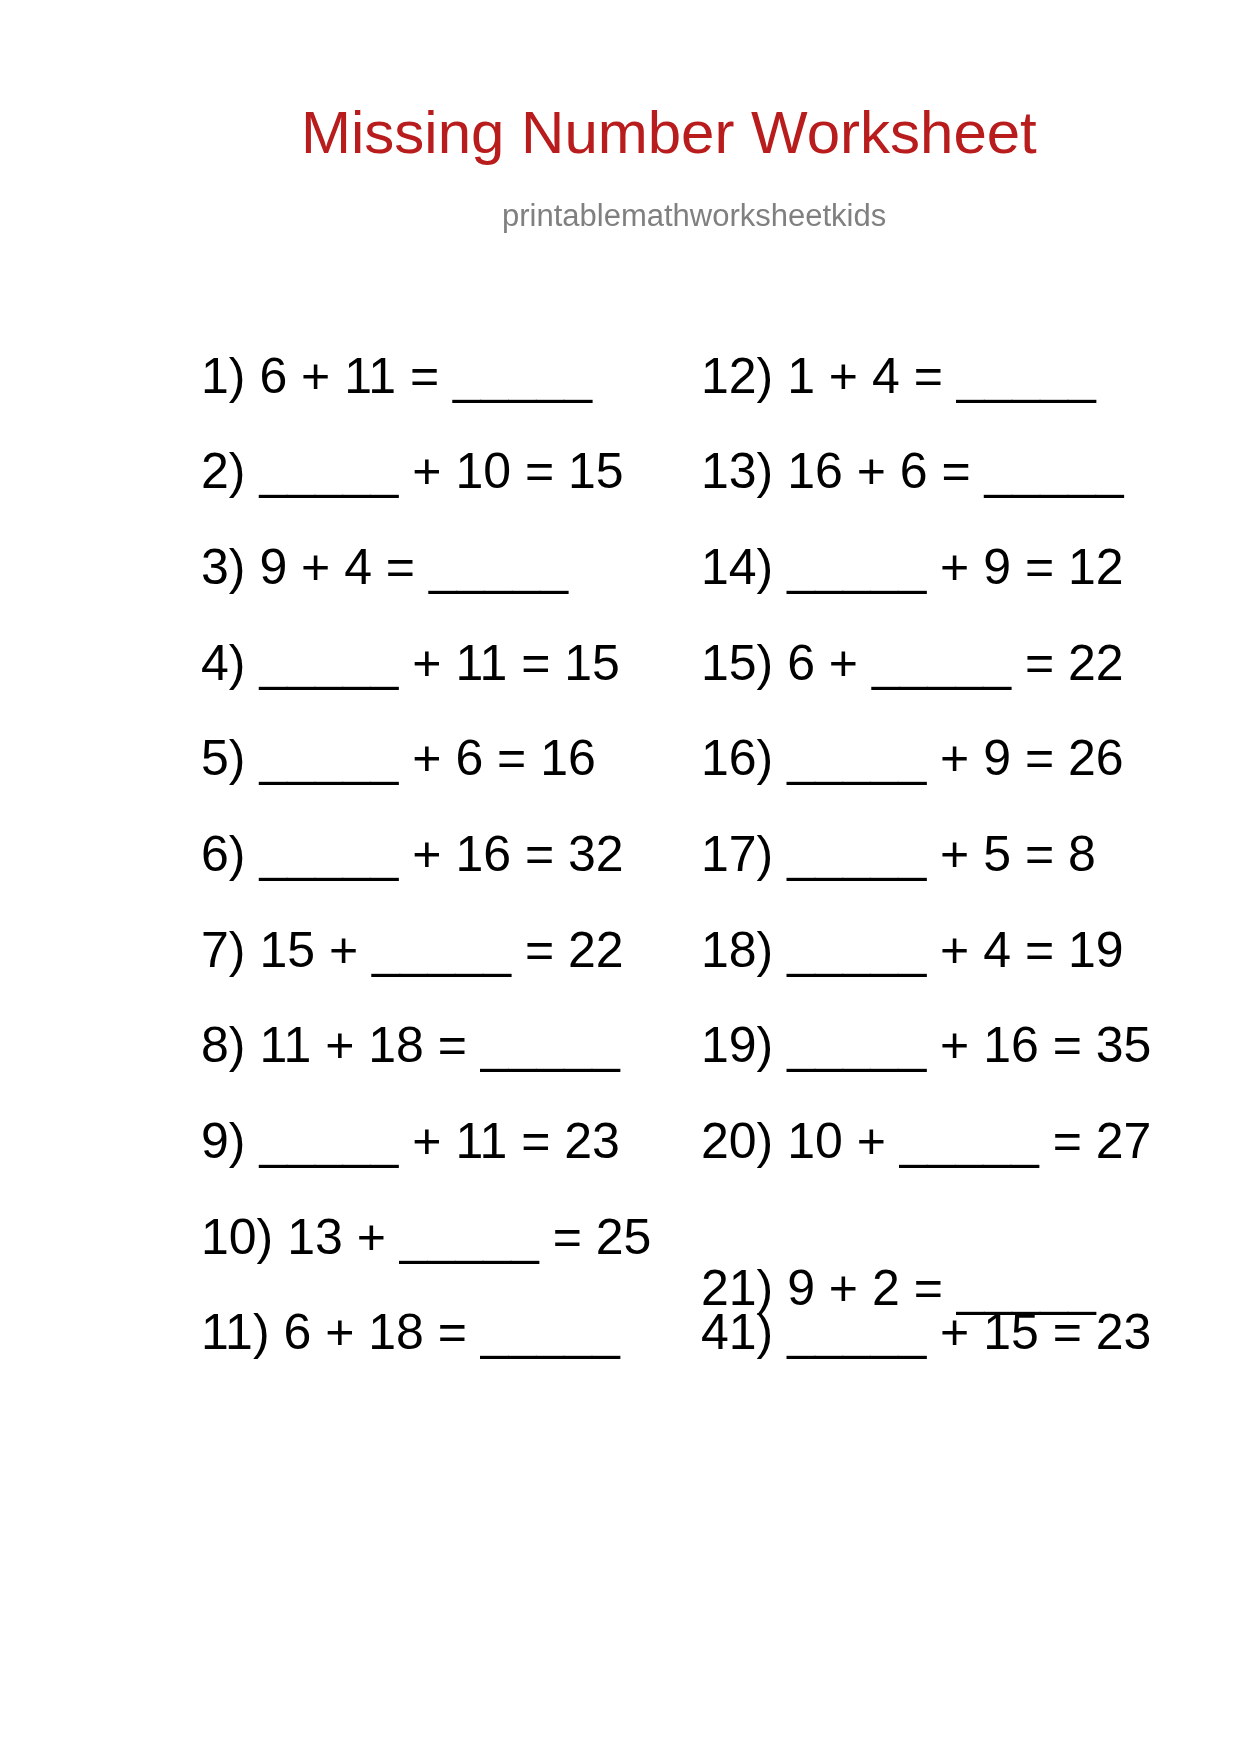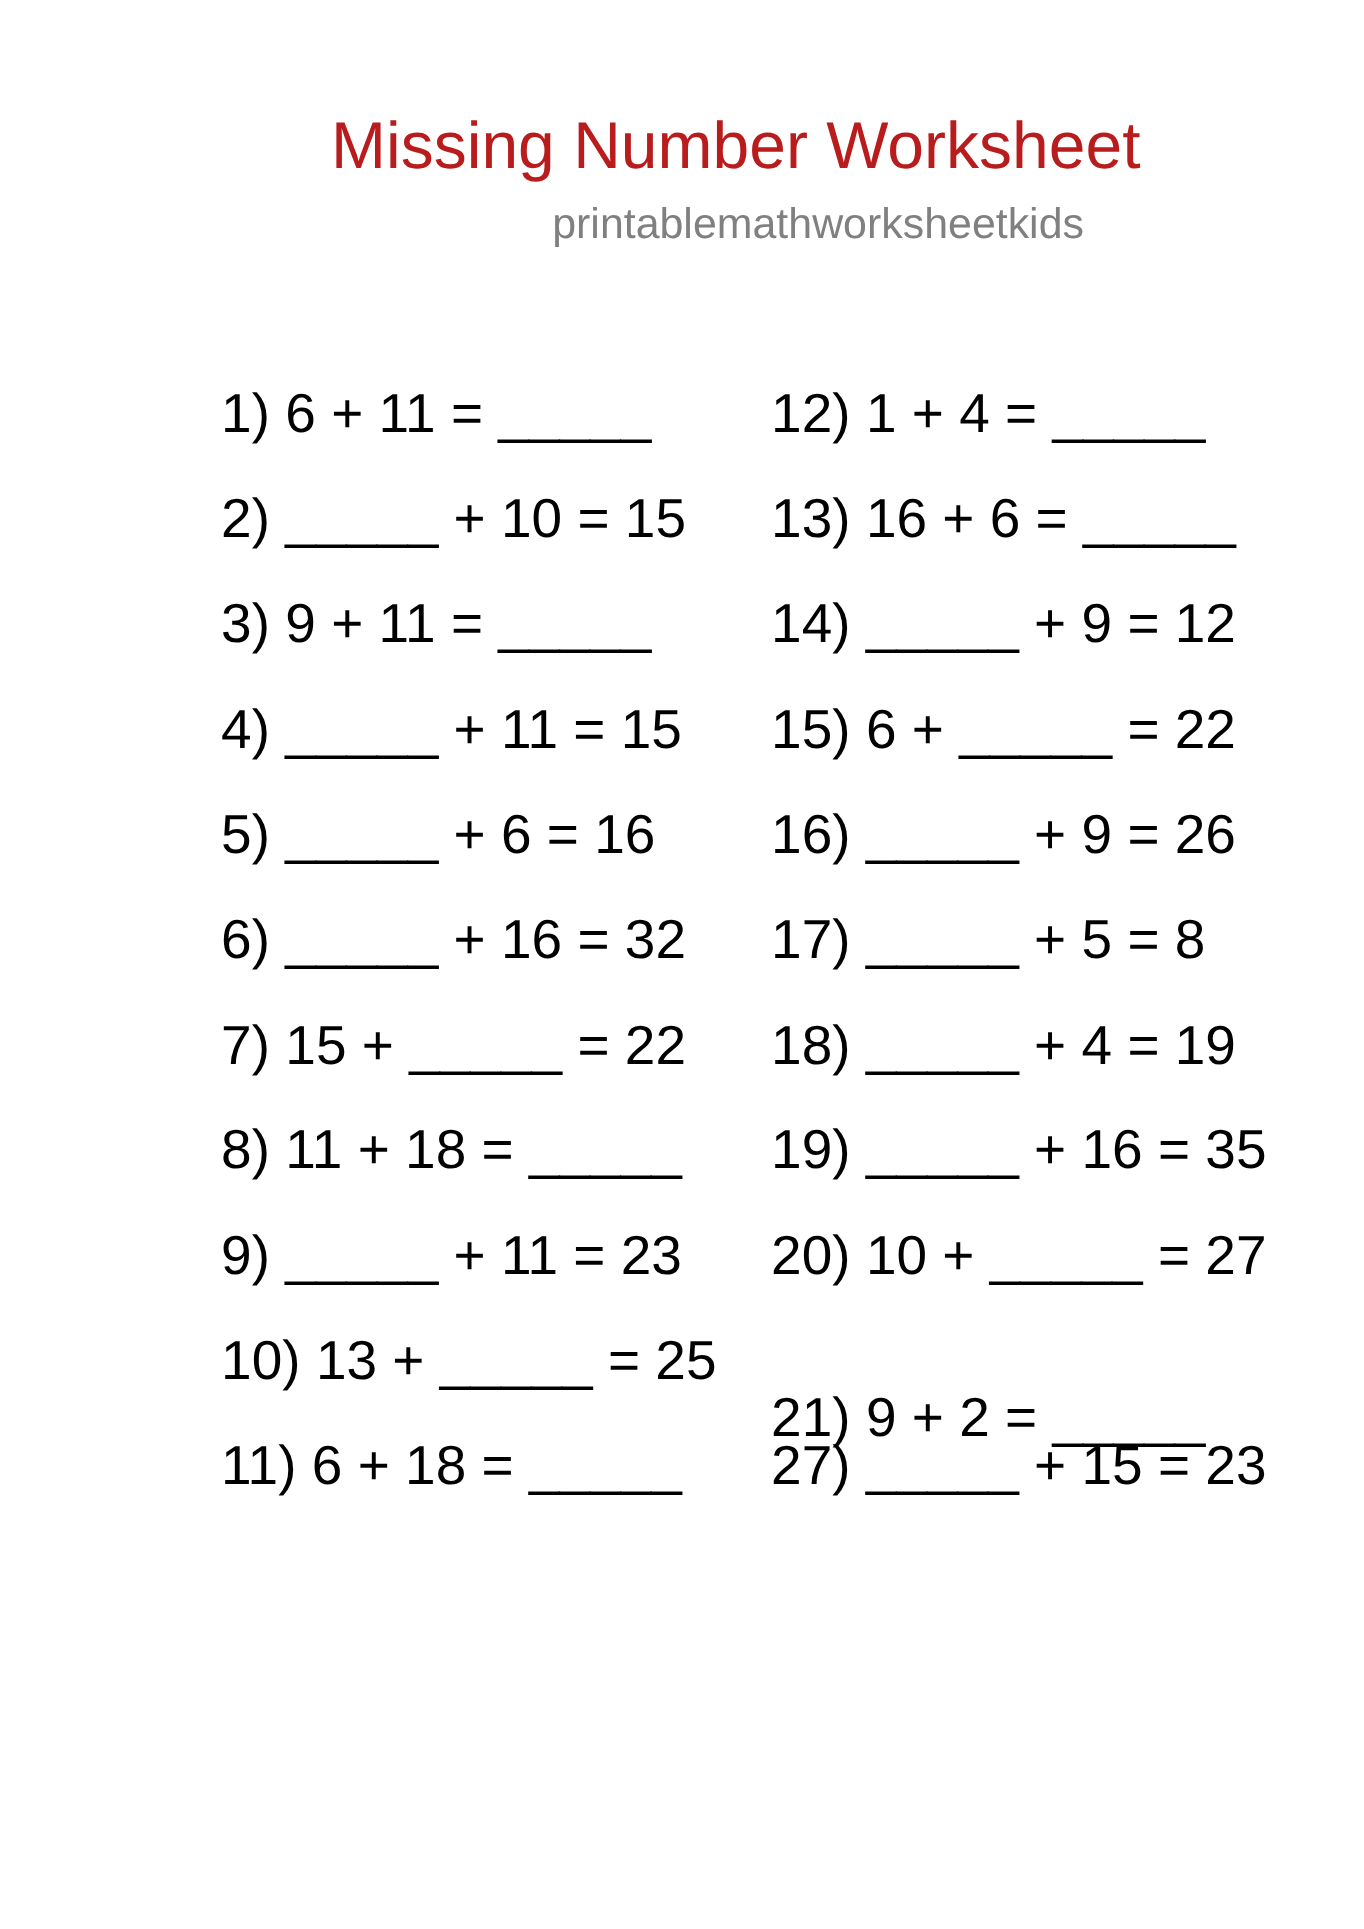--- a/index.html
+++ b/index.html
@@ -20,22 +20,22 @@
       left: 301px;
       top: 98px;
       font-size: 60px;
       line-height: 70px;
       white-space: nowrap;
       color: #b91c1c;
     }
     .subtitle {
       position: absolute;
       left: 502px;
-      top: 180px;
-      font-size: 39px;
+      top: 192px;
+      font-size: 31px;
       line-height: 48px;
       white-space: nowrap;
       color: #808080;
     }
     .column {
       position: absolute;
       top: 0;
     }
     .col-left { left: 201px; }
     .col-right { left: 701px; }
@@ -51,21 +51,21 @@
   </style>
 </head>
 <body>
 
 <div class="title">Missing Number Worksheet</div>
 <div class="subtitle">printablemathworksheetkids</div>
 
 <div class="column col-left">
   <div class="problem" style="top:352px"><span>1)</span> <span>6 + 11 = _____</span></div>
   <div class="problem" style="top:447px"><span>2)</span> <span>_____ + 10 = 15</span></div>
-  <div class="problem" style="top:543px"><span>3)</span> <span>9 + 11 = _____</span></div>
+  <div class="problem" style="top:543px"><span>3)</span> <span>9 + 4 = _____</span></div>
   <div class="problem" style="top:639px"><span>4)</span> <span>_____ + 11 = 15</span></div>
   <div class="problem" style="top:734px"><span>5)</span> <span>_____ + 6 = 16</span></div>
   <div class="problem" style="top:830px"><span>6)</span> <span>_____ + 16 = 32</span></div>
   <div class="problem" style="top:926px"><span>7)</span> <span>15 + _____ = 22</span></div>
   <div class="problem" style="top:1021px"><span>8)</span> <span>11 + 18 = _____</span></div>
   <div class="problem" style="top:1117px"><span>9)</span> <span>_____ + 11 = 23</span></div>
   <div class="problem" style="top:1213px"><span>10)</span> <span>13 + _____ = 25</span></div>
   <div class="problem" style="top:1308px"><span>11)</span> <span>6 + 18 = _____</span></div>
 </div>
 
@@ -73,14 +73,14 @@
   <div class="problem" style="top:352px"><span>12)</span> <span>1 + 4 = _____</span></div>
   <div class="problem" style="top:447px"><span>13)</span> <span>16 + 6 = _____</span></div>
   <div class="problem" style="top:543px"><span>14)</span> <span>_____ + 9 = 12</span></div>
   <div class="problem" style="top:639px"><span>15)</span> <span>6 + _____ = 22</span></div>
   <div class="problem" style="top:734px"><span>16)</span> <span>_____ + 9 = 26</span></div>
   <div class="problem" style="top:830px"><span>17)</span> <span>_____ + 5 = 8</span></div>
   <div class="problem" style="top:926px"><span>18)</span> <span>_____ + 4 = 19</span></div>
   <div class="problem" style="top:1021px"><span>19)</span> <span>_____ + 16 = 35</span></div>
   <div class="problem" style="top:1117px"><span>20)</span> <span>10 + _____ = 27</span></div>
   <div class="problem" style="top:1264px"><span>21)</span> <span>9 + 2 = _____</span></div>
-  <div class="problem" style="top:1308px"><span>27)</span> <span>_____ + 15 = 23</span></div>
+  <div class="problem" style="top:1308px"><span>41)</span> <span>_____ + 15 = 23</span></div>
 </div>
 
 </body></html>

